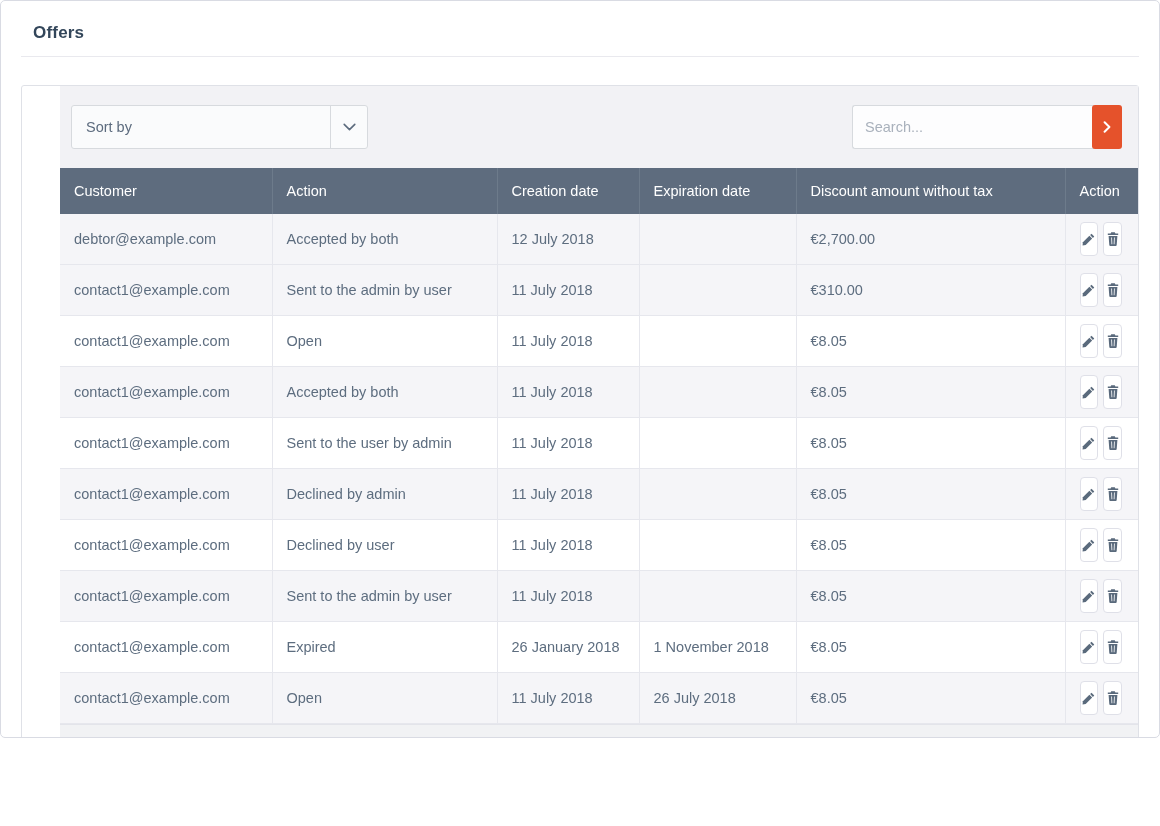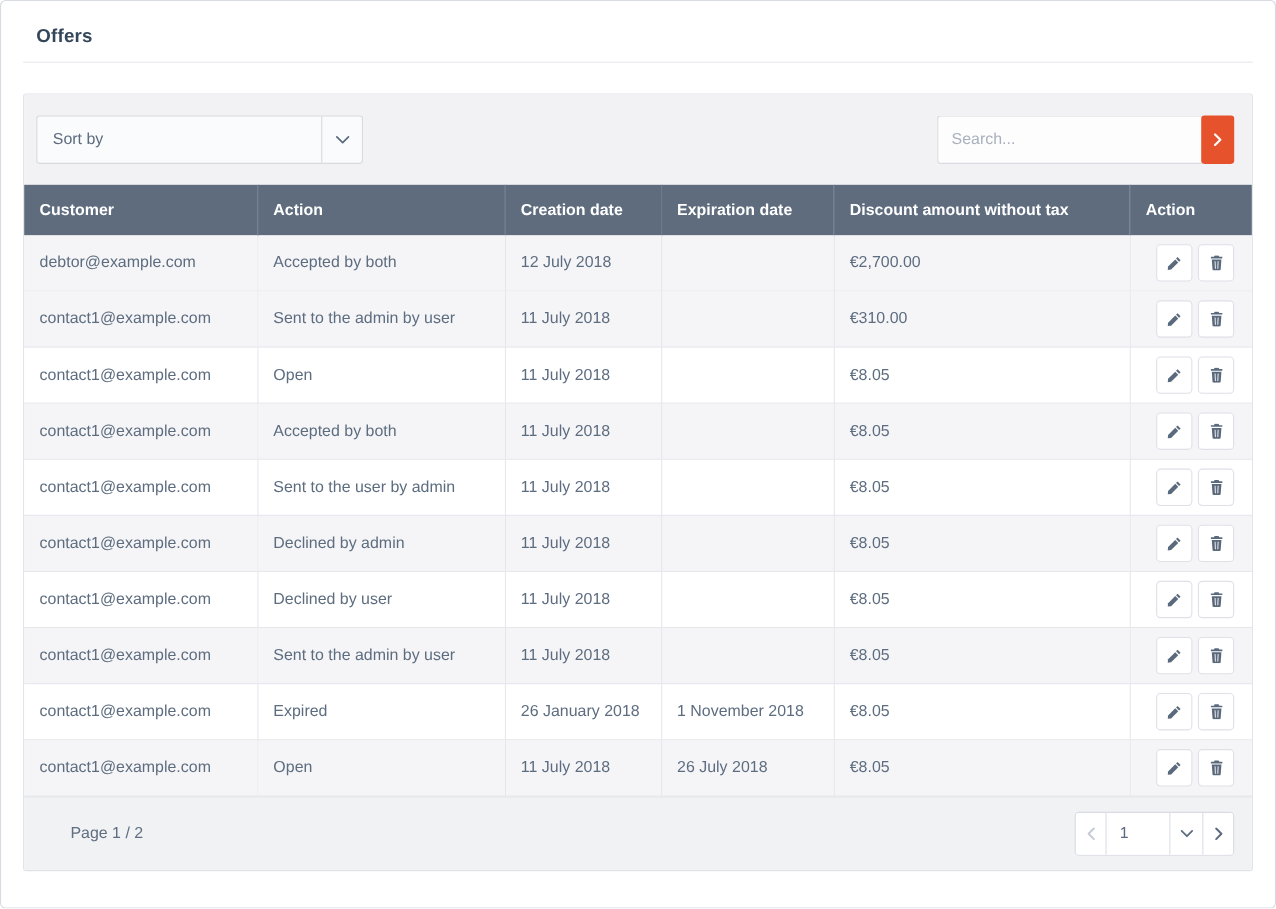--- a/index.html
+++ b/index.html
@@ -3,21 +3,21 @@
 <meta charset="utf-8">
 <style>
   * { box-sizing: border-box; margin: 0; padding: 0; }
   html, body { width: 1160px; height: 826px; background: #fff; }
   body {
     font-family: "Liberation Sans", "DejaVu Sans", sans-serif;
     color: #5d6d7f;
     position: relative;
   }
   .frame {
-    width: 1160px; height: 826px;
+    width: 1160px; height: 738px;
     border: 1px solid #d9dbe3;
     border-radius: 5px;
     background: #fff;
     overflow: hidden;
     padding: 0 20px;
   }
   
   .page-header {
     border-bottom: 1px solid #e9e9ee;
     padding: 22px 12px 13px 12px;
@@ -27,20 +27,21 @@
     font-weight: 700;
     color: #33465a;
     letter-spacing: .2px;
   }
   
   .panel {
     margin-top: 28px;
     border: 1px solid #dfe1e7;
     border-radius: 3px;
     background: #fff;
+    padding-left: 38px;
   }
   
   .toolbar {
     background: #f2f2f5;
     padding: 19px 16px 19px 11px;
     display: flex;
     justify-content: space-between;
     align-items: center;
   }
   .sort-select {
@@ -93,21 +94,21 @@
     cursor: pointer;
   }
   
   table { width: 100%; border-collapse: collapse; table-layout: fixed; }
   col.c1 { width: 212px; } col.c2 { width: 225px; } col.c3 { width: 142px; }
   col.c4 { width: 157px; } col.c5 { width: 269px; }
   thead th {
     background: #5e6c7e;
     color: #ffffff;
     font-size: 14.5px;
-    font-weight: 700;
+    font-weight: 400;
     text-align: left;
     padding: 15px 14px;
     border-left: 1px solid #6d7b8b;
     margin-left: 13px;
   }
   thead th:first-child { border-left: none; }
   tbody td {
     font-size: 14.5px;
     color: #5d6d7f;
     padding: 15px 14px;

